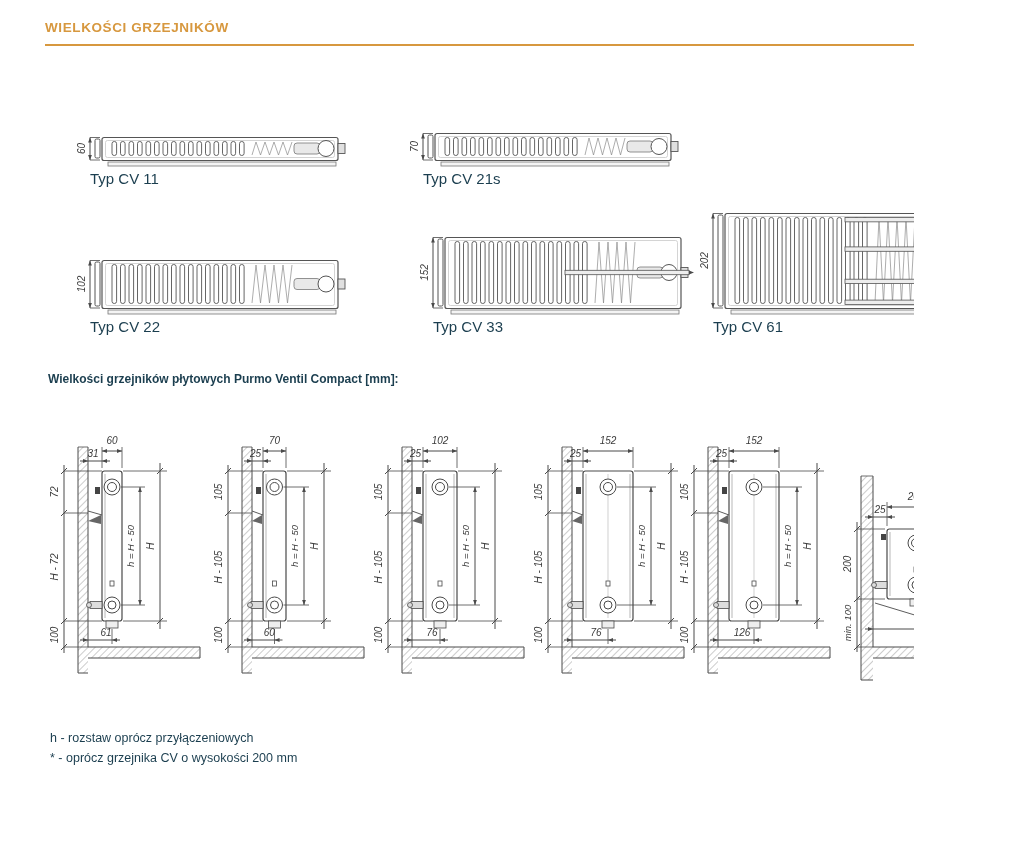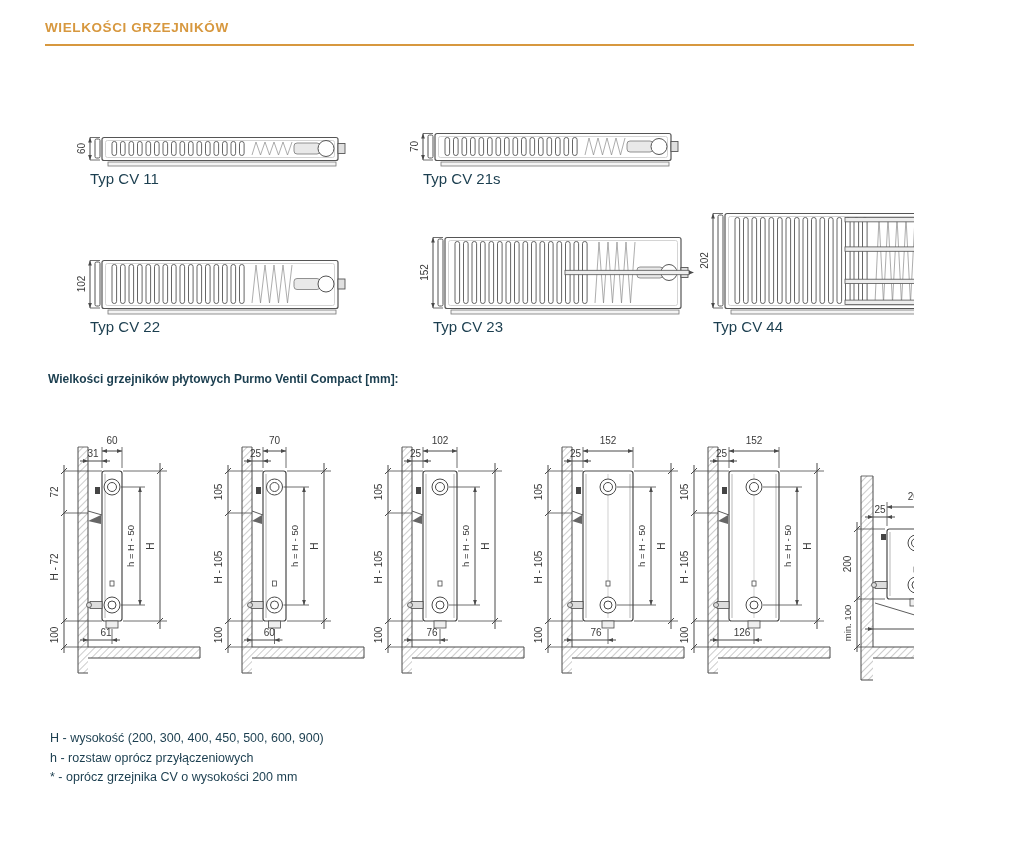--- a/index.html
+++ b/index.html
@@ -4,21 +4,21 @@
 <style>
   html,body{margin:0;padding:0;background:#fff;}
   .page{position:relative;width:914px;height:850px;background:#ffffff;overflow:hidden;
         font-family:"Liberation Sans",sans-serif;}
   .title{position:absolute;left:45px;top:20px;color:var(--accent,#D7983F);font-size:13.5px;
          font-weight:bold;letter-spacing:.6px;}
   .rule{position:absolute;left:45px;top:44px;width:940px;height:2px;background:var(--accent,#D7983F);}
   .subtitle{position:absolute;left:48px;top:372px;color:var(--navy,#1B3E4F);font-weight:bold;font-size:12px;}
   .tv-label{position:absolute;color:var(--navy,#1B3E4F);font-weight:normal;font-size:15px;}
   .legend{position:absolute;left:50px;top:729px;color:var(--navy,#1B3E4F);font-size:12.5px;line-height:19.5px;}
-  .diag{position:absolute;}
+  .diag{position:absolute;font-style:italic;}
   svg{overflow:visible;display:block;}
   svg text{font-family:"Liberation Sans",sans-serif;fill:#3a3a3a;}
 </style>
 </head>
 <body>
 
 <div class="page">
   <div class="title">WIELKOŚCI GRZEJNIKÓW</div>
   <div class="rule"></div>
   <div id="canvas">
@@ -156,21 +156,21 @@
           <rect x="140" y="33.3" width="124" height="4.4" fill="#ededed" stroke="#555" stroke-width="0.8"></rect>
           <polygon points="269,35.5 264,33.6 264,37.4" fill="#4A4A4A"></polygon>
           <line x1="8" y1="0.5" x2="8" y2="71" stroke="#4A4A4A" stroke-width="1"></line>
           <polygon points="8,0.5 6.1,5.5 9.9,5.5" fill="#4A4A4A"></polygon>
           <polygon points="8,71 6.1,66 9.9,66" fill="#4A4A4A"></polygon>
           <line x1="8" y1="0.5" x2="18" y2="0.5" stroke="#4A4A4A" stroke-width="0.8"></line>
           <line x1="8" y1="71" x2="18" y2="71" stroke="#4A4A4A" stroke-width="0.8"></line>
           <text x="3" y="35.5" font-size="10" text-anchor="middle" transform="rotate(-90 3 35.5)">152</text>
         </svg>
       </div>
-      <div class="tv-label" style="left: 433px; top: 318px;">Typ CV 23</div>
+      <div class="tv-label" style="left: 433px; top: 318px;">Typ CV 33</div>
       <div class="diag" style="left: 705px; top: 213px;">
         <svg width="272" height="107">
           <rect x="26" y="97" width="228" height="4" fill="#f4f4f4" stroke="#777" stroke-width="0.8"></rect>
           <rect x="13" y="2" width="5" height="91" rx="1.5" fill="#fff" stroke="#555"></rect>
           <rect x="20" y="0.5" width="236" height="95" rx="2" fill="#fff" stroke="#555" stroke-width="1.2"></rect>
           <rect x="23.5" y="3.5" width="229" height="89" rx="2" fill="none" stroke="#c9c9c9" stroke-width="0.8"></rect>
           <rect x="30" y="4.5" width="4.6" height="86" rx="2.2" fill="#fff" stroke="#555" stroke-width="0.9"></rect>
           <rect x="38.5" y="4.5" width="4.6" height="86" rx="2.2" fill="#fff" stroke="#555" stroke-width="0.9"></rect>
           <rect x="47" y="4.5" width="4.6" height="86" rx="2.2" fill="#fff" stroke="#555" stroke-width="0.9"></rect>
           <rect x="55.5" y="4.5" width="4.6" height="86" rx="2.2" fill="#fff" stroke="#555" stroke-width="0.9"></rect>
@@ -199,21 +199,21 @@
           <rect x="140" y="87.1" width="124" height="4.4" fill="#ededed" stroke="#555" stroke-width="0.8"></rect>
           <polygon points="269,89.3 264,87.39999999999999 264,91.2" fill="#4A4A4A"></polygon>
           <line x1="8" y1="0.5" x2="8" y2="95" stroke="#4A4A4A" stroke-width="1"></line>
           <polygon points="8,0.5 6.1,5.5 9.9,5.5" fill="#4A4A4A"></polygon>
           <polygon points="8,95 6.1,90 9.9,90" fill="#4A4A4A"></polygon>
           <line x1="8" y1="0.5" x2="18" y2="0.5" stroke="#4A4A4A" stroke-width="0.8"></line>
           <line x1="8" y1="95" x2="18" y2="95" stroke="#4A4A4A" stroke-width="0.8"></line>
           <text x="3" y="47.5" font-size="10" text-anchor="middle" transform="rotate(-90 3 47.5)">202</text>
         </svg>
       </div>
-      <div class="tv-label" style="left: 713px; top: 318px;">Typ CV 44</div>
+      <div class="tv-label" style="left: 713px; top: 318px;">Typ CV 61</div>
       <div class="diag" style="left: 48px; top: 425px;">
         <svg width="170" height="268">
           <defs>
             <pattern id="hpsv0" width="5" height="5" patternUnits="userSpaceOnUse" patternTransform="rotate(45)">
               <line x1="0" y1="0" x2="0" y2="5" stroke="#9a9a9a" stroke-width="1"></line>
             </pattern>
           </defs>
           <rect x="30" y="22" width="10" height="226" fill="url(#hpsv0)"></rect>
           <line x1="30" y1="22" x2="30" y2="248" stroke="#4A4A4A" stroke-width="1"></line>
           <line x1="40" y1="22" x2="40" y2="222" stroke="#4A4A4A" stroke-width="1"></line>
@@ -625,17 +625,16 @@
           <line x1="71" y1="146" x2="71" y2="172" stroke="#4A4A4A" stroke-width="0.8"></line>
           <line x1="20" y1="167" x2="79" y2="167" stroke="#4A4A4A" stroke-width="1"></line>
           <polygon points="28,167 23,165.1 23,168.9" fill="#4A4A4A"></polygon>
           <polygon points="71,167 76,165.1 76,168.9" fill="#4A4A4A"></polygon>
           <text x="76" y="162" font-size="10" text-anchor="start">126</text>
         </svg>
       </div>
     </div>
   <div class="subtitle">Wielkości grzejników płytowych Purmo Ventil Compact [mm]:</div>
   <div class="legend">
-    <div>H - wysokość (200, 300, 400, 450, 500, 600, 900)</div>
     <div>h - rozstaw oprócz przyłączeniowych</div>
     <div>* - oprócz grzejnika CV o wysokości 200 mm</div>
   </div>
 </div>
 
 </body></html>

